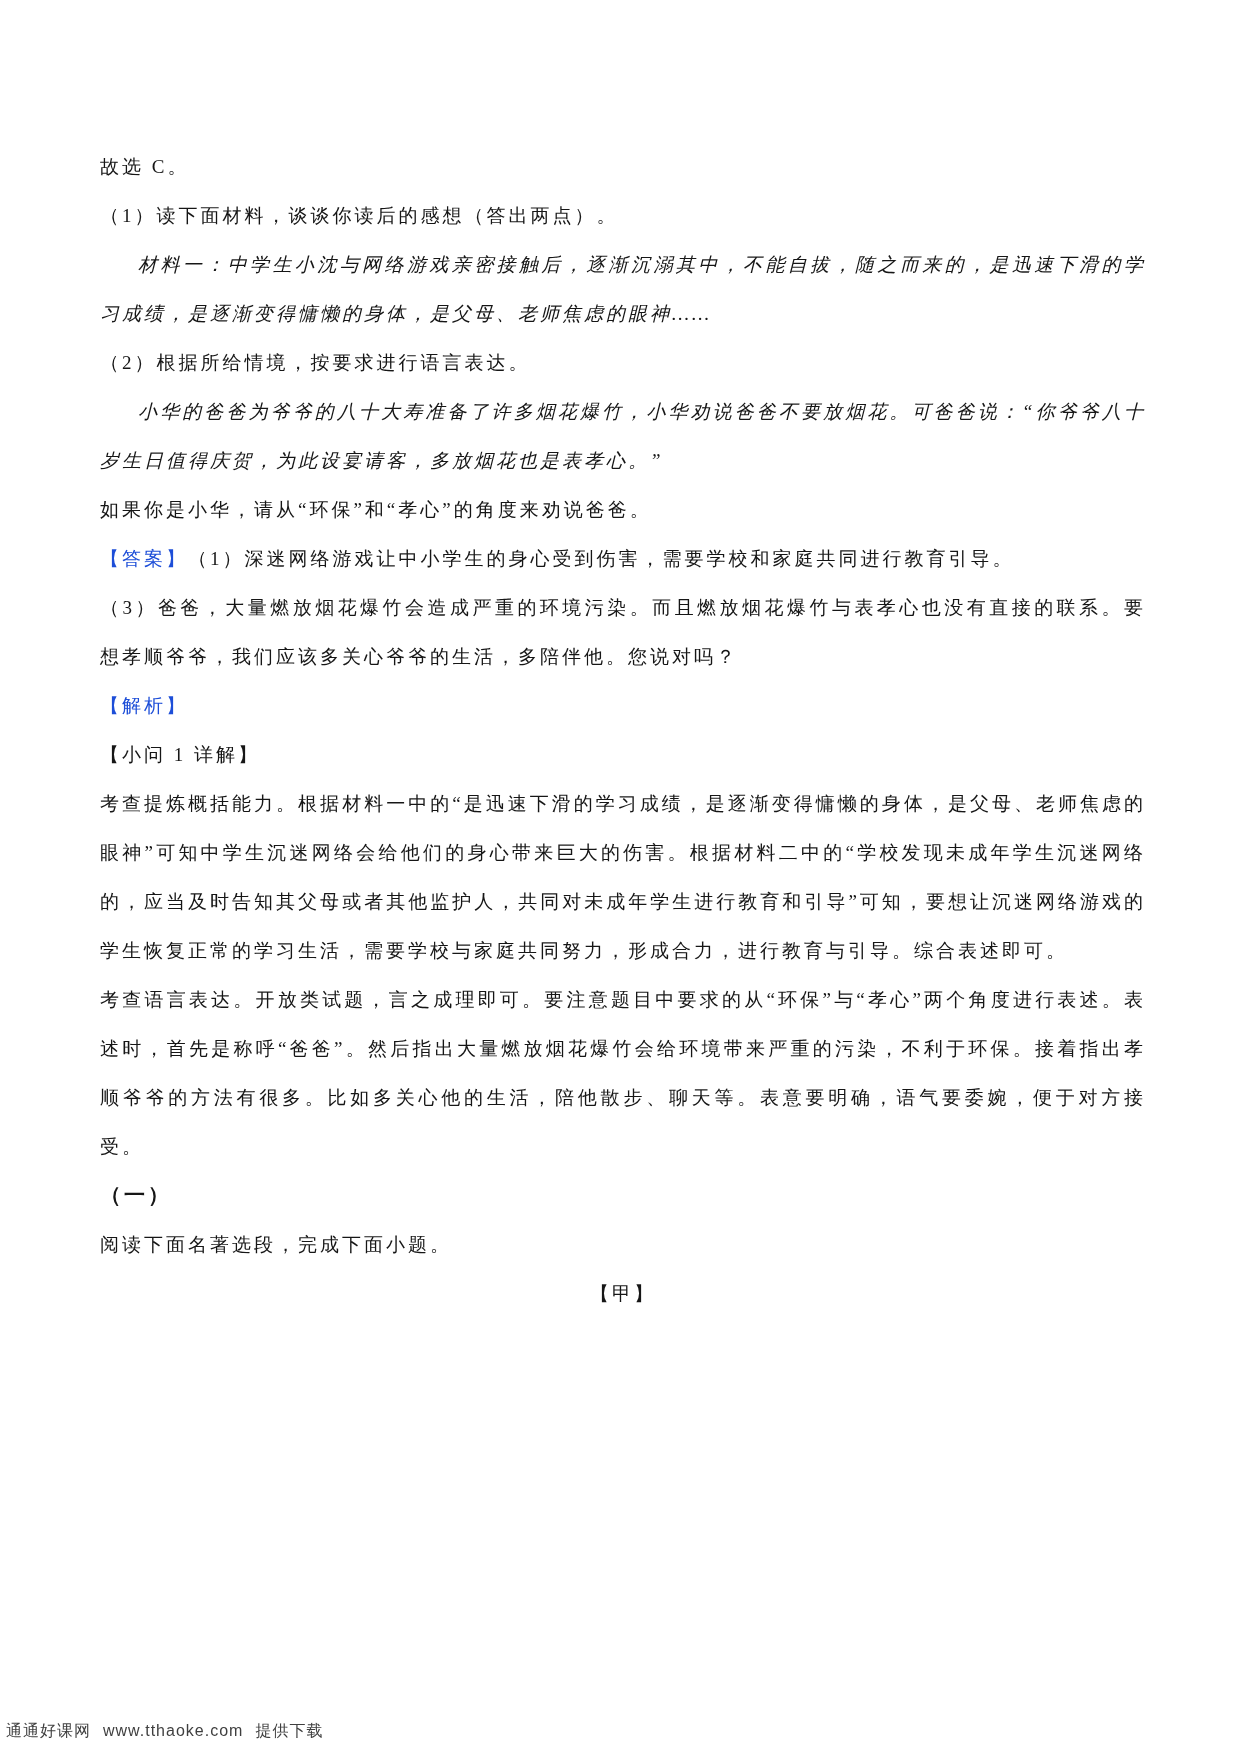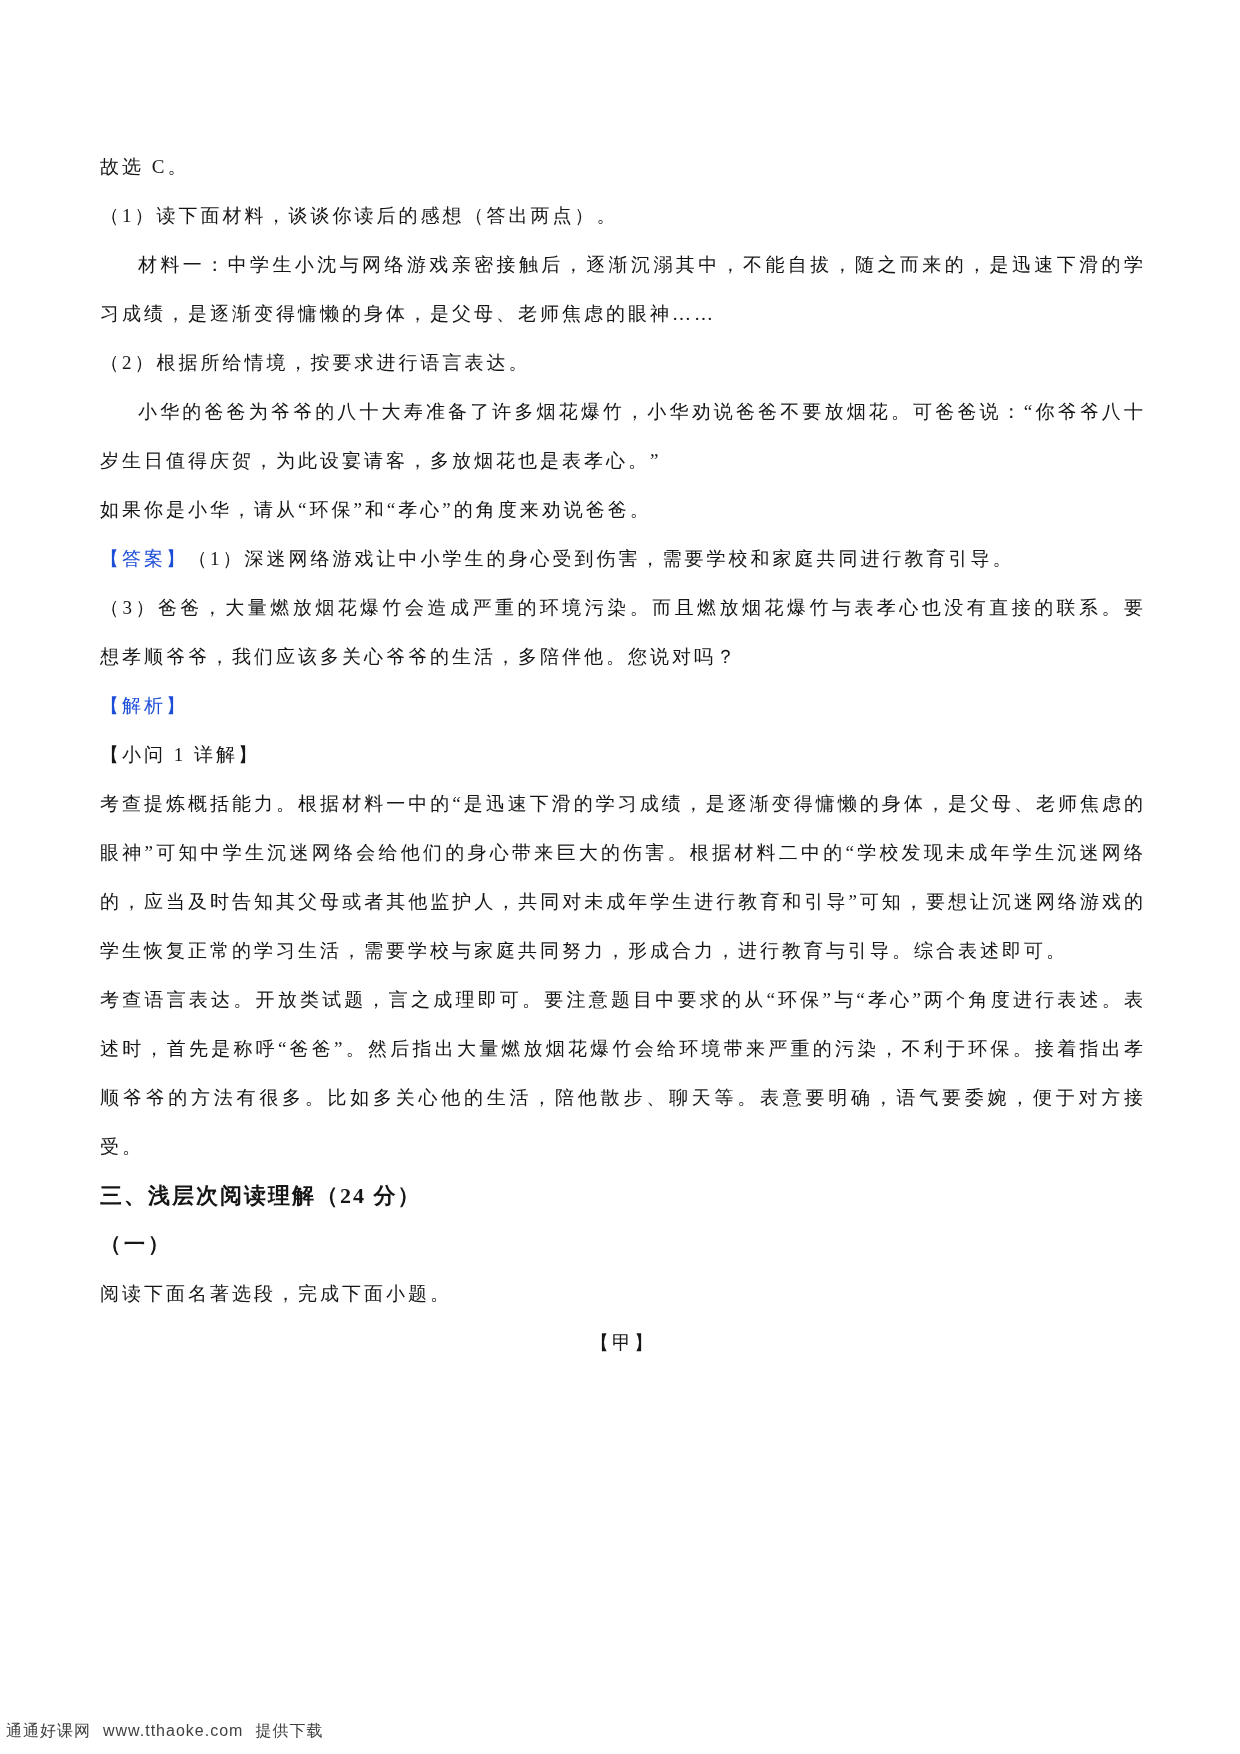--- a/index.html
+++ b/index.html
@@ -29,20 +29,21 @@
     font-weight: normal;
     letter-spacing: 3px;
   }
   .para {
     text-align: justify;
   }
   .indent {
     text-indent: 2em;
   }
   .kai {
+    font-style: italic;
   }
   .blue {
     color: #1d4ed8;
   }
   .section-title {
     font-size: 22px !important;
     font-weight: bold !important;
     letter-spacing: 2px !important;
   }
   .section-sub {
@@ -93,21 +94,20 @@
 
     <p class="para blue">【解析】</p>
 
     <p class="para">【小问 1 详解】</p>
 
     <p class="para">考查提炼概括能力。根据材料一中的“是迅速下滑的学习成绩，是逐渐变得慵懒的身体，是父母、老师焦虑的眼神”可知中学生沉迷网络会给他们的身心带来巨大的伤害。根据材料二中的“学校发现未成年学生沉迷网络的，应当及时告知其父母或者其他监护人，共同对未成年学生进行教育和引导”可知，要想让沉迷网络游戏的学生恢复正常的学习生活，需要学校与家庭共同努力，形成合力，进行教育与引导。综合表述即可。</p>
 
 
     <p class="para">考查语言表达。开放类试题，言之成理即可。要注意题目中要求的从“环保”与“孝心”两个角度进行表述。表述时，首先是称呼“爸爸”。然后指出大量燃放烟花爆竹会给环境带来严重的污染，不利于环保。接着指出孝顺爷爷的方法有很多。比如多关心他的生活，陪他散步、聊天等。表意要明确，语气要委婉，便于对方接受。</p>
 
-    <h2 class="para section-title">三、浅层次阅读理解（24 分）</h2>
 
     <h3 class="para section-sub">（一）</h3>
 
     <p class="para">阅读下面名著选段，完成下面小题。</p>
 
     <p class="para center">【甲】</p>
 
   </div>
 
   <div class="footer">

